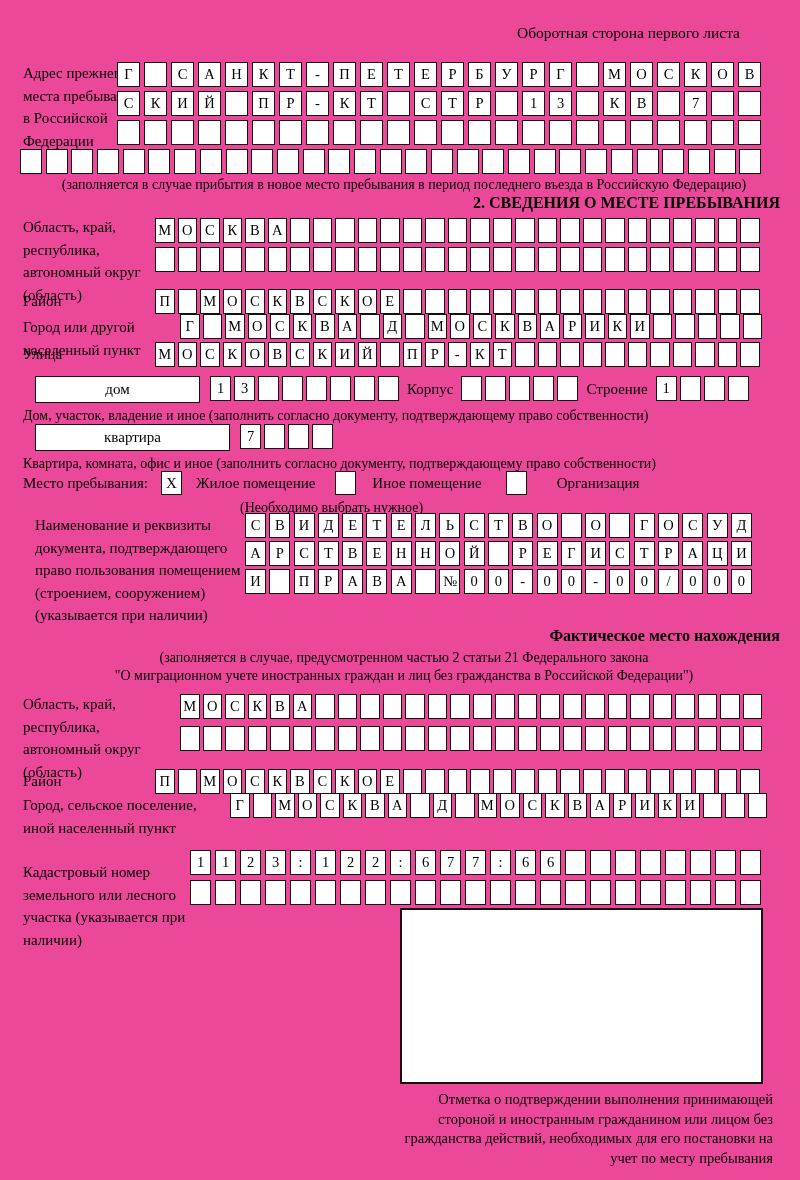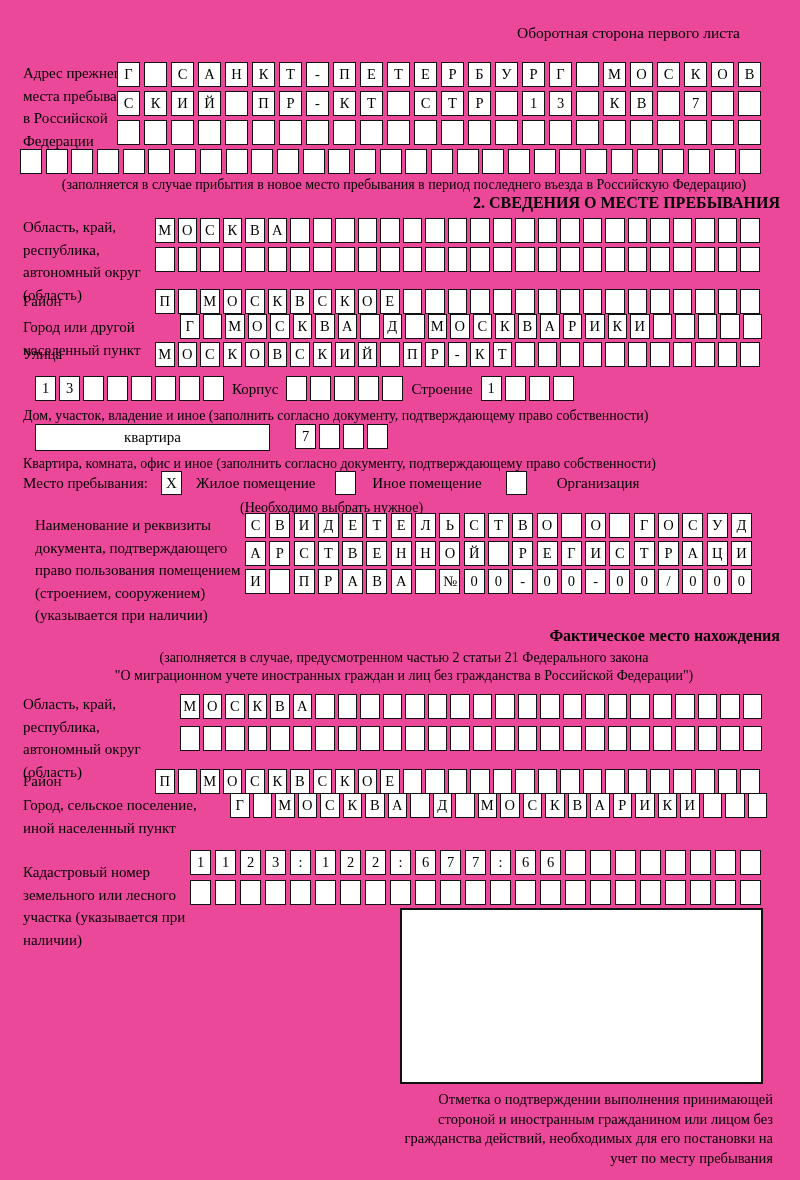--- a/index.html
+++ b/index.html
@@ -305,20 +305,21 @@
       <span class="cbox"></span>
       <span class="cbox"></span>
       <span class="cbox"></span>
       <span class="cbox"></span>
       <span class="cbox"></span>
       <span class="cbox"></span>
       <span class="cbox"></span>
     </div>
 
   <div class="abs inline-row" style="left:35px;top:376px">
+    <div class="rectlbl" style="width:165px;margin-right:10px">дом</div>
     <div class="boxes bx-house">
         <span class="cbox">1</span>
         <span class="cbox">3</span>
         <span class="cbox"></span>
         <span class="cbox"></span>
         <span class="cbox"></span>
         <span class="cbox"></span>
         <span class="cbox"></span>
         <span class="cbox"></span>
       </div>
@@ -334,21 +335,21 @@
     <div class="boxes bx-house">
         <span class="cbox">1</span>
         <span class="cbox"></span>
         <span class="cbox"></span>
         <span class="cbox"></span>
       </div>
   </div>
   <div class="abs lbl" style="left:23px;top:405px;width:760px;font-size:14px">Дом, участок, владение и иное (заполнить согласно документу, подтверждающему право собственности)</div>
 
   <div class="abs inline-row" style="left:35px;top:424px">
-    <div class="rectlbl" style="width:235px;margin-right:25px">квартира</div>
+    <div class="rectlbl" style="width:195px;margin-right:10px">квартира</div>
     <div class="boxes bx-house">
         <span class="cbox">7</span>
         <span class="cbox"></span>
         <span class="cbox"></span>
         <span class="cbox"></span>
       </div>
   </div>
   <div class="abs inline-row" style="left:23px;top:471px">
     <span class="opt-label" style="margin-right:13px">Место пребывания:</span>
     <span class="chk" style="margin-right:14px">X</span>

